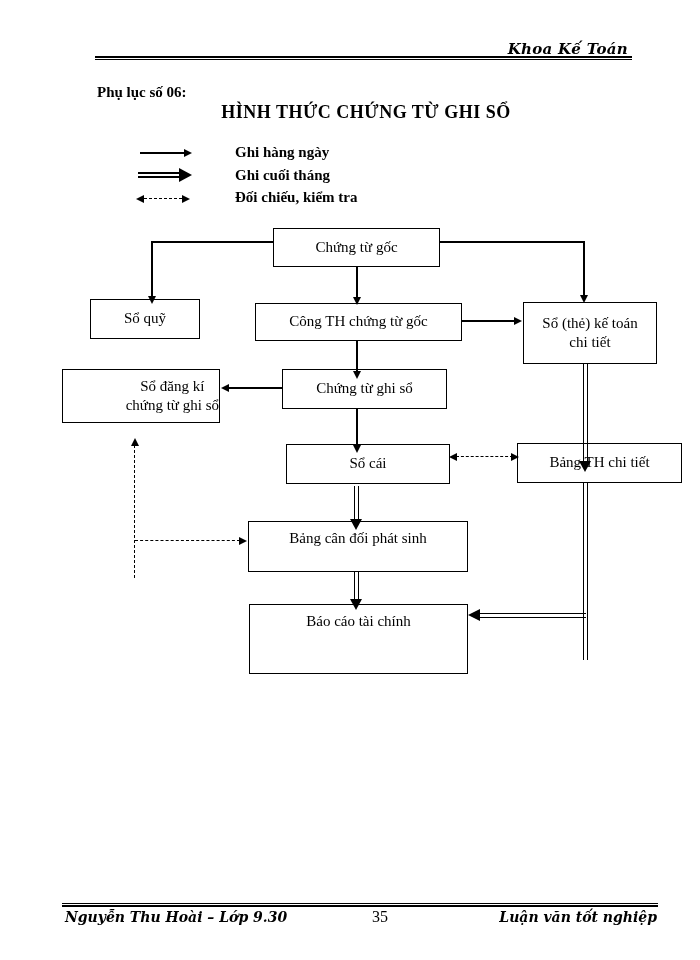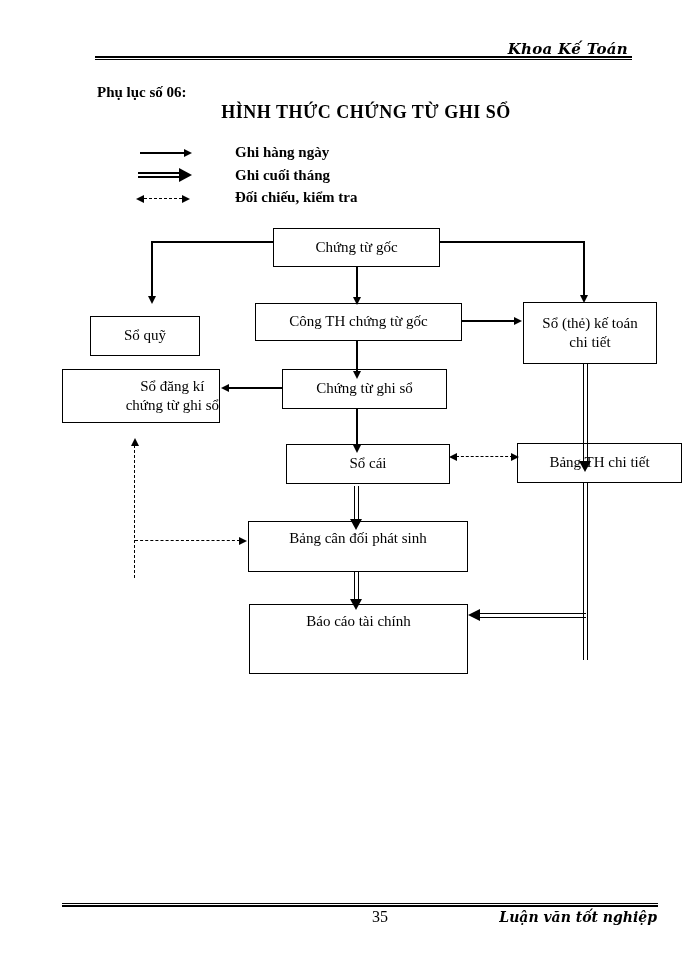--- a/index.html
+++ b/index.html
@@ -50,21 +50,21 @@
   .lgC{left:144px;top:198px;width:38px;}
   .lgCl{left:136px;top:195px;}
   .lgCr{left:182px;top:195px;}
 
   
   .box{position:absolute;box-sizing:border-box;border:1.5px solid #000;background:#fff;
        display:flex;align-items:center;justify-content:center;text-align:center;
        font-size:15px;line-height:1.3;z-index:2;}
   .top-align{align-items:flex-start;padding-top:7px;}
   .nb1{left:273px;top:228px;width:167px;height:39px;}
-  .nb2{left:90px; top:316px;width:110px;height:40px;}
+  .nb2{left:90px; top:299px;width:110px;height:40px;}
   .nb3{left:255px;top:303px;width:207px;height:38px;}
   .nb4{left:523px;top:302px;width:134px;height:62px;}
   .nb5{left:62px; top:369px;width:158px;height:54px;justify-content:flex-end;}
   .nb6{left:282px;top:369px;width:165px;height:40px;}
   .nb7{left:286px;top:444px;width:164px;height:40px;}
   .nb8{left:517px;top:443px;width:165px;height:40px;}
   .nb9{left:248px;top:521px;width:220px;height:51px;}
   .nb10{left:249px;top:604px;width:219px;height:70px;}
 
   
@@ -189,15 +189,16 @@
     <span class="al pL2"></span>
     <span class="ar pL3"></span>
 
     <span class="dashv pM1"></span>
     <span class="au pM2"></span>
     <span class="dashh pM3"></span>
     <span class="ar pM4"></span>
   </div>
 
   <div class="ftr-rule"></div>
+  <div class="script ftr-left">Nguyễn Thu Hoài – Lớp 9.30</div>
   <div class="ftr-page">35</div>
   <div class="script ftr-right">Luận văn tốt nghiệp</div>
 </div>
 
 </body></html>

